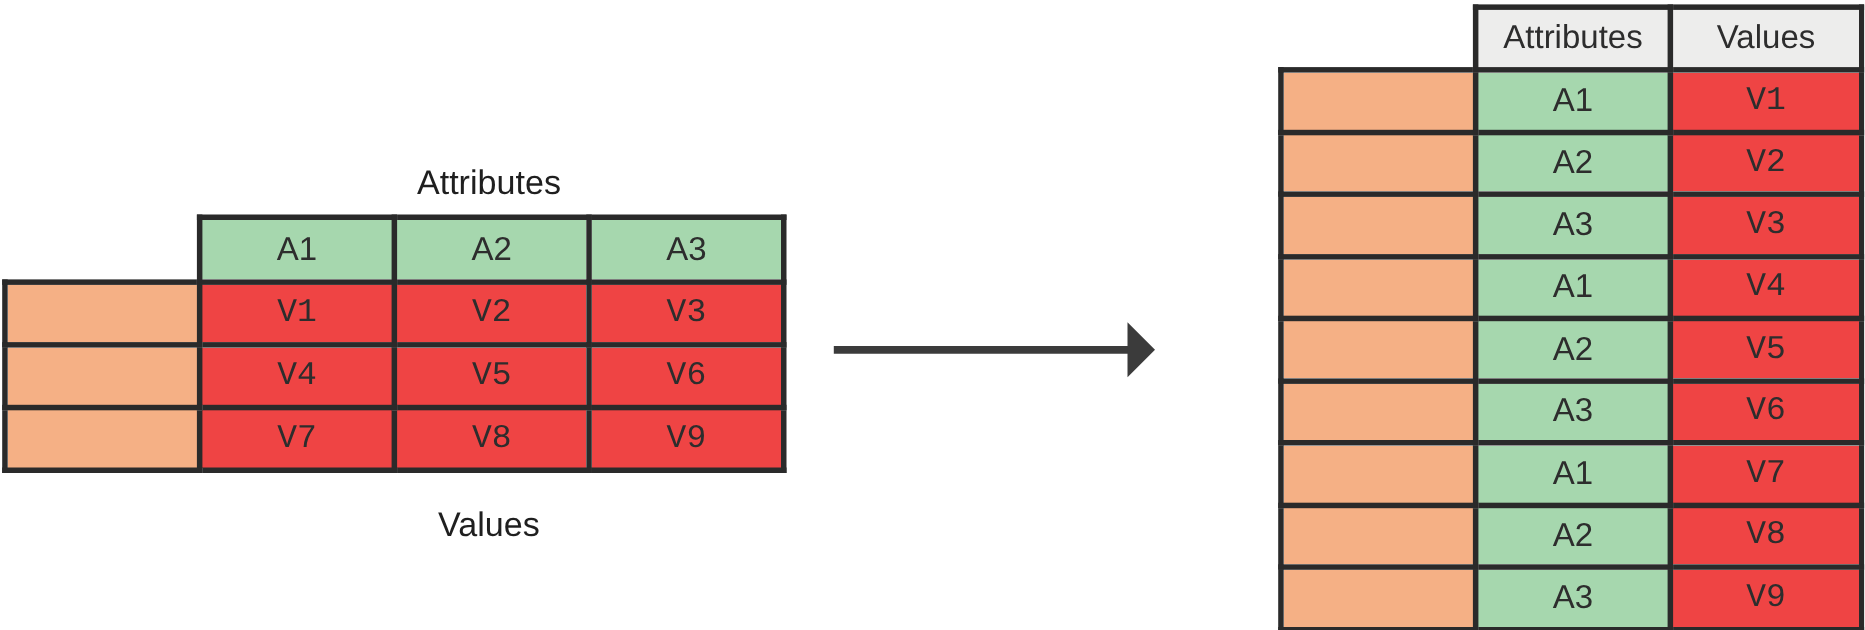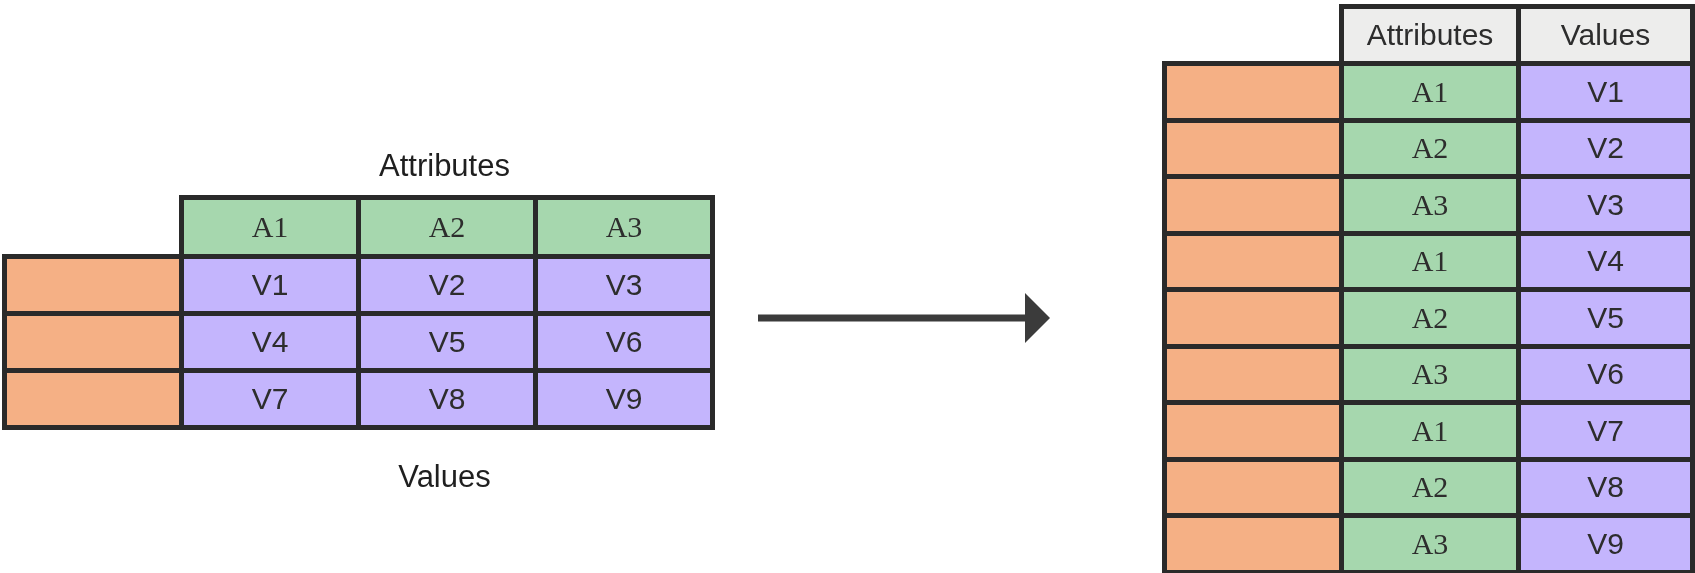--- a/index.html
+++ b/index.html
@@ -25,22 +25,22 @@
     font-weight: 400;
     color: #2d2d2d;
     overflow: hidden;
     white-space: nowrap;
   }
   .tbl td.blank, .tbl th.blank {
     border: none;
     background: transparent;
   }
   .cell-orange { background: #f5b085; }
-  .cell-green  { background: #a6d7ae; font-family: Liberation Serif, serif; }
-  .cell-blue   { background: #c4b5fd; }
+  .cell-green  { background: #a6d7ae; }
+  .cell-blue   { background: #ef4444; font-family: Liberation Mono, monospace; }
   .cell-gray   { background: #ededec; color: #1f1f1f; }
 
   
   .src { left: 2px; top: 195px; width: 708px; }
   .src tr { height: 57px; }
   .src tr.hdr-row { height: 59px; }
 
   
   .res { left: 1162px; top: 4px; width: 528px; }
   .res tr { height: 56.5px; }

